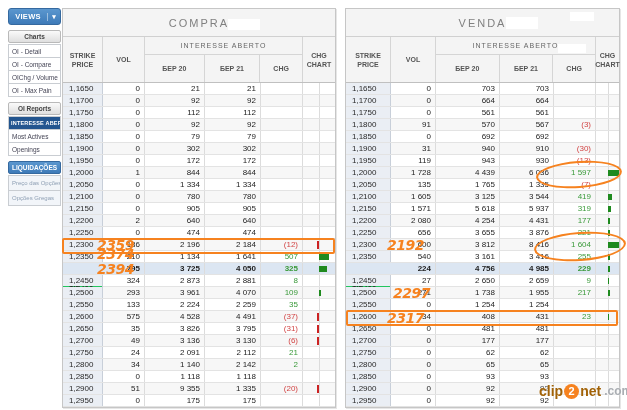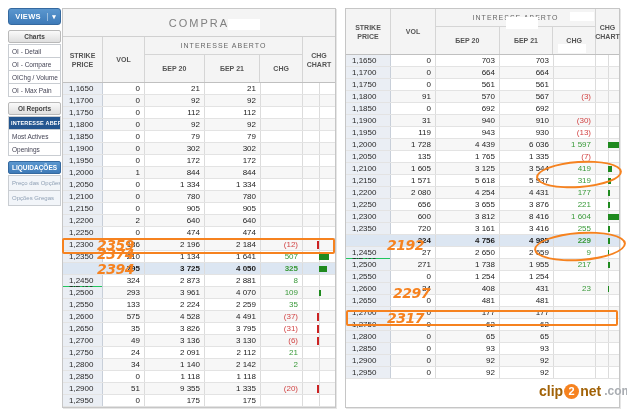--- a/index.html
+++ b/index.html
@@ -344,20 +344,21 @@
           <div class="cell c-vol num">0</div>
           <div class="cell c-s20 num">175</div>
           <div class="cell c-s21 num">175</div>
           <div class="cell c-chg num "></div>
           <div class="cell c-chart"></div>
         </div>
       </div>
   </div>
 
   <div class="panel t-right">
+    <div class="panel-title">VENDA</div>
     <div class="thead">
       <div class="th c-strike">STRIKE PRICE</div>
       <div class="th c-vol">VOL</div>
       <div class="oi-group">
         <div class="oi-label">INTERESSE ABERTO</div>
         <div class="oi-cols">
           <div class="th c-s20">БЕР 20</div>
           <div class="th c-s21">БЕР 21</div>
           <div class="th c-chg">CHG</div>
         </div>
@@ -484,21 +485,21 @@
           <div class="cell c-vol num">600</div>
           <div class="cell c-s20 num">3 812</div>
           <div class="cell c-s21 num">8 416</div>
           <div class="cell c-chg num pos">1 604</div>
           <div class="cell c-chart">
             <div class="bar pos" style="width: 11px;"></div>
           </div>
         </div>
         <div class="row">
           <div class="cell c-strike">1,2350</div>
-          <div class="cell c-vol num">720</div>
+          <div class="cell c-vol num">540</div>
           <div class="cell c-s20 num">3 161</div>
           <div class="cell c-s21 num">3 416</div>
           <div class="cell c-chg num pos">255</div>
           <div class="cell c-chart">
             <div class="bar pos" style="width: 2px;"></div>
           </div>
         </div>
         <div class="row hl">
           <div class="cell c-strike">1,2400</div>
           <div class="cell c-vol num">224</div>

